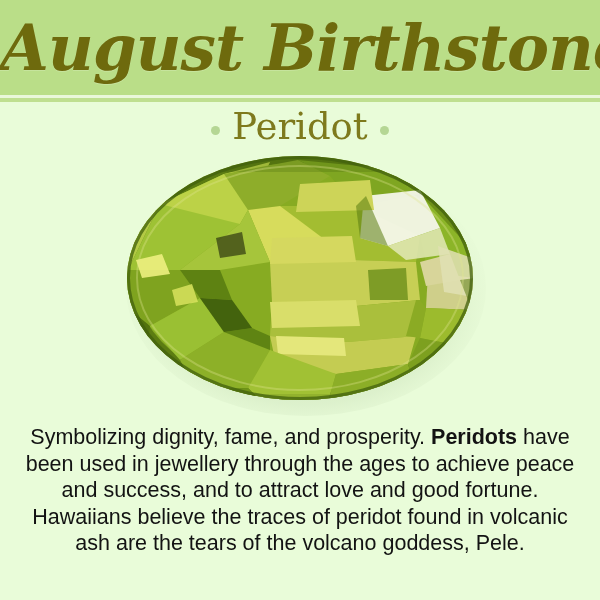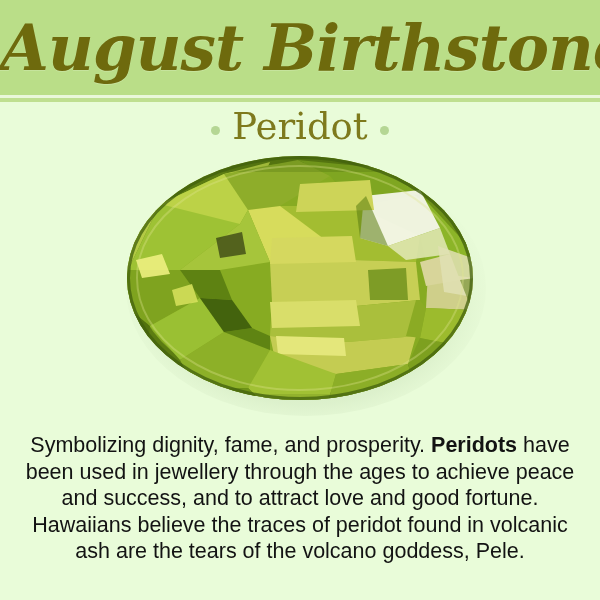--- a/index.html
+++ b/index.html
@@ -101,21 +101,20 @@
   #description {
     position: absolute;
     left: 18px;
     top: 424px;
     width: 564px;
     text-align: center;
     font-family: "Liberation Sans", sans-serif;
     font-size: 21.5px;
     line-height: 26.5px;
     color: #131313;
-    margin-top: 8px;
   }
   #description b { font-weight: 700; }
 </style>
 </head>
 <body>
 
 <div id="card">
 
   <div id="header">
     <div id="title">August Birthstone</div>

